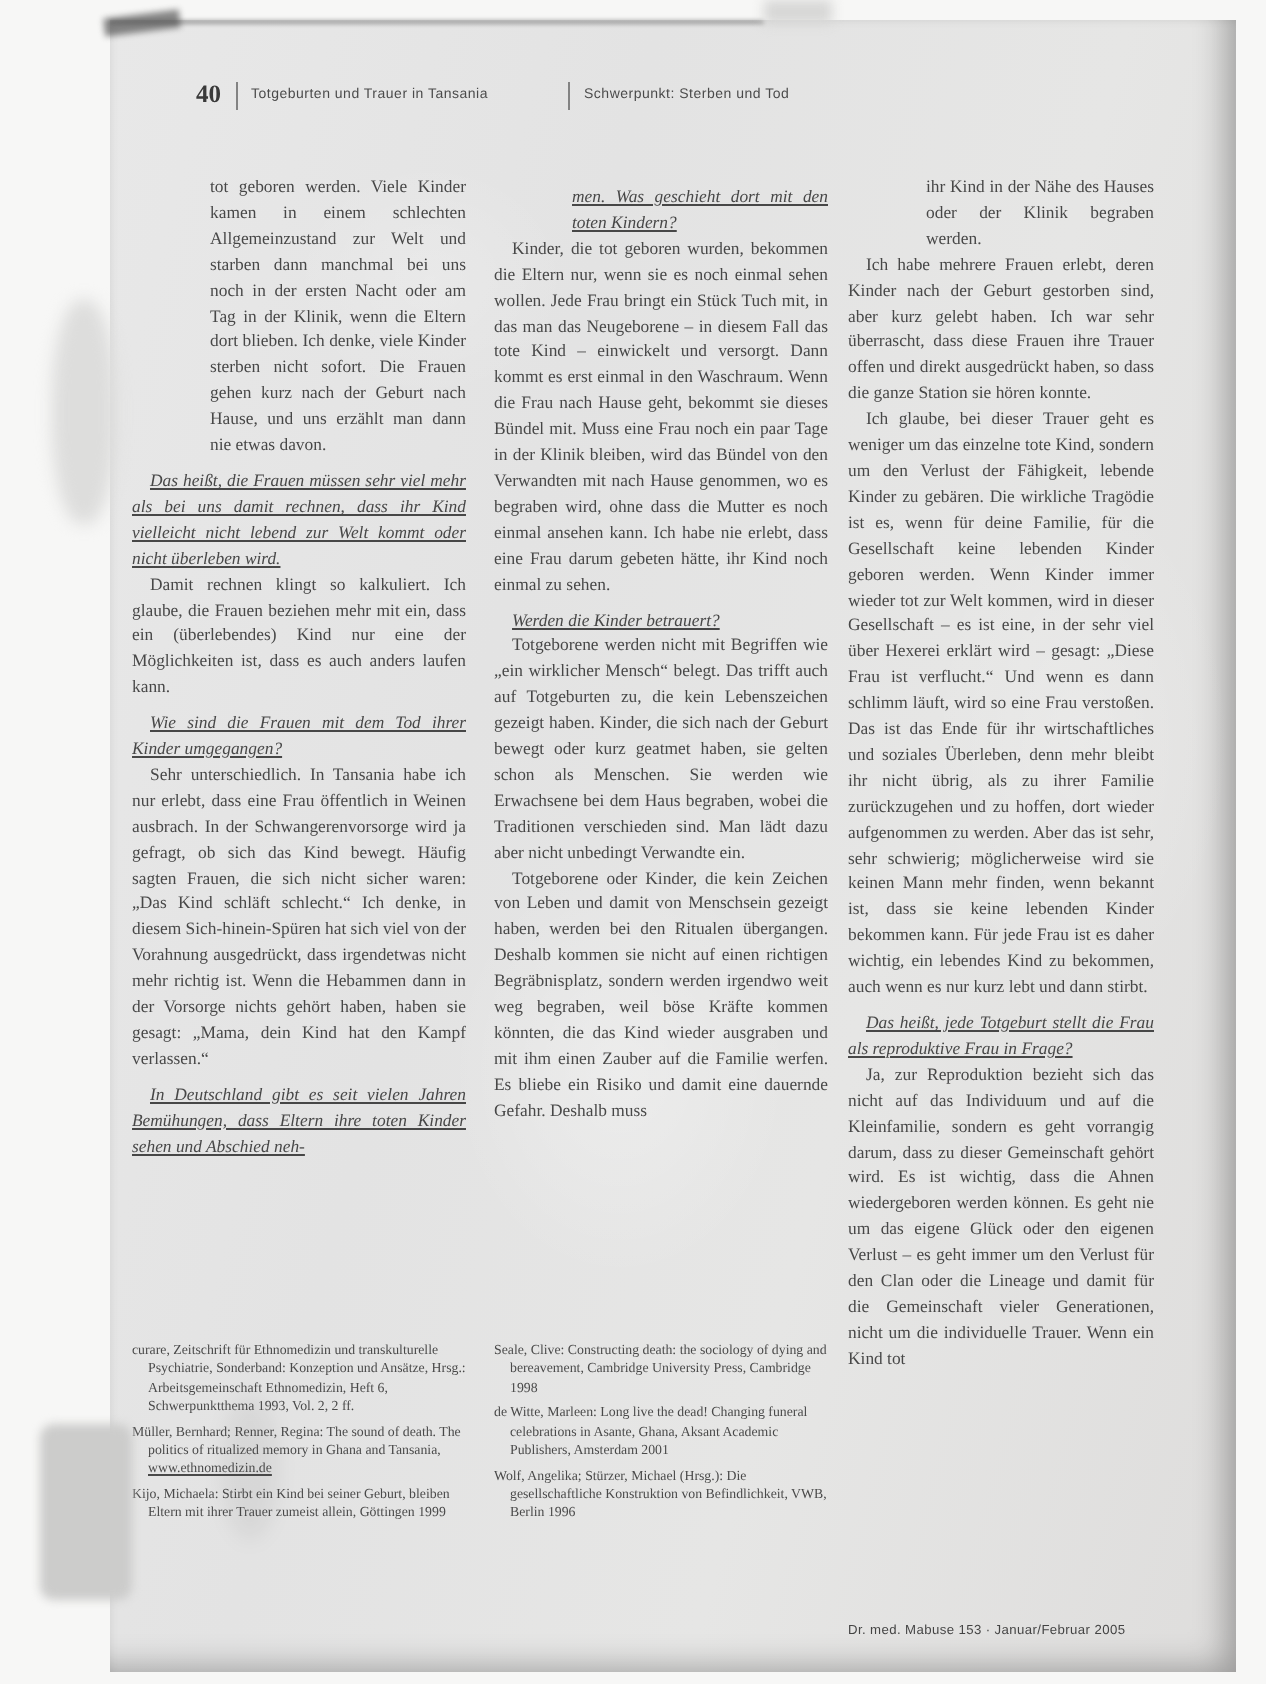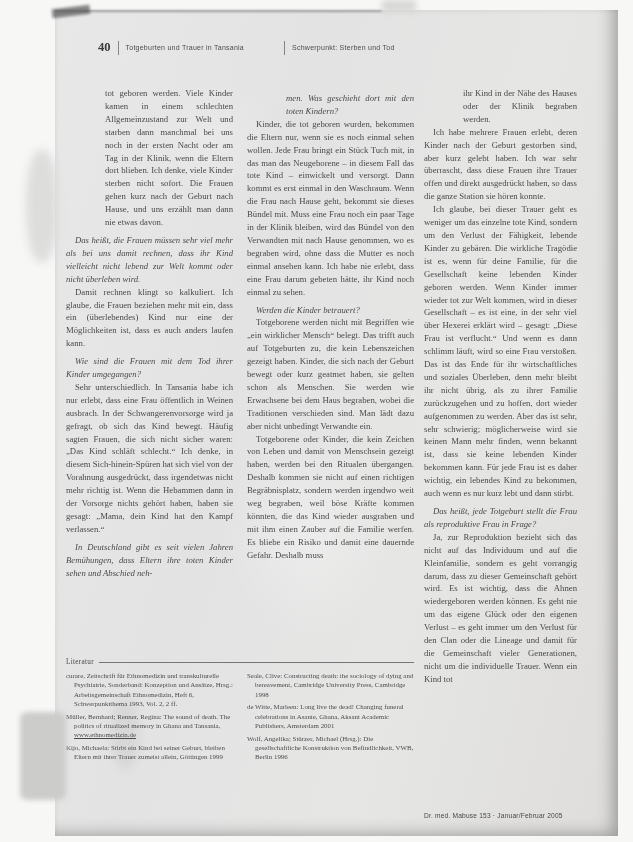--- a/index.html
+++ b/index.html
@@ -36,21 +36,21 @@
   .vbar{width:1px;height:14px;background:#7c7c7c;margin:0 7px;}
   .vbar.second{margin-left:40px;}
   .hdr-txt{font-family:"Liberation Sans",sans-serif;font-size:7px;color:#3f3f3f;letter-spacing:0.25px;}
   
   .col{position:absolute;top:77px;color:#3c3c3c;font-size:8.7px;line-height:12.9px;
        text-align:justify;overflow:hidden;}
   .col-1{left:11px;width:167px;height:568px;}
   .col-2{left:192px;width:167px;height:568px;}
   .col-3{left:369px;width:153px;height:726px;}
   .col p{margin:0;text-indent:9px;}
-  .col p.q{font-style:italic;margin-top:5px;}
+  .col p.q{font-style:italic;margin-top:5px;text-decoration:underline;}
   .col p.cont{text-indent:0;margin-left:39px;}
   
   .lit-head{position:absolute;left:11px;top:648px;width:348px;display:flex;align-items:center;}
   .lit-label{font-size:7.2px;color:#3a3a3a;margin-right:5px;letter-spacing:0.3px;}
   .lit-rule{flex:1;height:1px;background:#6e6e6e;}
   .lit-col{position:absolute;top:661px;width:167px;font-size:6.9px;line-height:9.3px;color:#3e3e3e;}
   .lit-col-1{left:11px;}
   .lit-col-2{left:192px;}
   .lit-col p{margin:0 0 3.5px 0;padding-left:8px;text-indent:-8px;}
   .ref-link{text-decoration:underline;}
@@ -97,24 +97,20 @@
     </div>
 
     <div class="col col-3">
       <p class="cont">ihr Kind in der Nähe des Hauses oder der Klinik begraben werden.</p>
       <p>Ich habe mehrere Frauen erlebt, deren Kinder nach der Geburt gestorben sind, aber kurz gelebt haben. Ich war sehr überrascht, dass diese Frauen ihre Trauer offen und direkt ausgedrückt haben, so dass die ganze Station sie hören konnte.</p>
       <p>Ich glaube, bei dieser Trauer geht es weniger um das einzelne tote Kind, sondern um den Verlust der Fähigkeit, lebende Kinder zu gebären. Die wirkliche Tragödie ist es, wenn für deine Familie, für die Gesellschaft keine lebenden Kinder geboren werden. Wenn Kinder immer wieder tot zur Welt kommen, wird in dieser Gesellschaft – es ist eine, in der sehr viel über Hexerei erklärt wird – gesagt: „Diese Frau ist verflucht.“ Und wenn es dann schlimm läuft, wird so eine Frau verstoßen. Das ist das Ende für ihr wirtschaftliches und soziales Überleben, denn mehr bleibt ihr nicht übrig, als zu ihrer Familie zurückzugehen und zu hoffen, dort wieder aufgenommen zu werden. Aber das ist sehr, sehr schwierig; möglicherweise wird sie keinen Mann mehr finden, wenn bekannt ist, dass sie keine lebenden Kinder bekommen kann. Für jede Frau ist es daher wichtig, ein lebendes Kind zu bekommen, auch wenn es nur kurz lebt und dann stirbt.</p>
       <p class="q">Das heißt, jede Totgeburt stellt die Frau als reproduktive Frau in Frage?</p>
       <p>Ja, zur Reproduktion bezieht sich das nicht auf das Individuum und auf die Kleinfamilie, sondern es geht vorrangig darum, dass zu dieser Gemeinschaft gehört wird. Es ist wichtig, dass die Ahnen wiedergeboren werden können. Es geht nie um das eigene Glück oder den eigenen Verlust – es geht immer um den Verlust für den Clan oder die Lineage und damit für die Gemeinschaft vieler Generationen, nicht um die individuelle Trauer. Wenn ein Kind tot</p>
     </div>
 
-    <div class="lit-head">
-      <span class="lit-label">Literatur</span>
-      <span class="lit-rule"></span>
-    </div>
 
     <div class="lit-col lit-col-1">
       <p>curare, Zeitschrift für Ethnomedizin und transkulturelle Psychiatrie, Sonderband: Konzeption und Ansätze, Hrsg.: Arbeitsgemeinschaft Ethnomedizin, Heft 6, Schwerpunktthema 1993, Vol. 2, 2 ff.</p>
       <p><span>Müller, Bernhard; Renner, Regina: The sound of death. The politics of ritualized memory in Ghana and Tansania, </span><span class="ref-link">www.ethnomedizin.de</span></p>
       <p>Kijo, Michaela: Stirbt ein Kind bei seiner Geburt, bleiben Eltern mit ihrer Trauer zumeist allein, Göttingen 1999</p>
     </div>
 
     <div class="lit-col lit-col-2">
       <p>Seale, Clive: Constructing death: the sociology of dying and bereavement, Cambridge University Press, Cambridge 1998</p>
       <p>de Witte, Marleen: Long live the dead! Changing funeral celebrations in Asante, Ghana, Aksant Academic Publishers, Amsterdam 2001</p>

